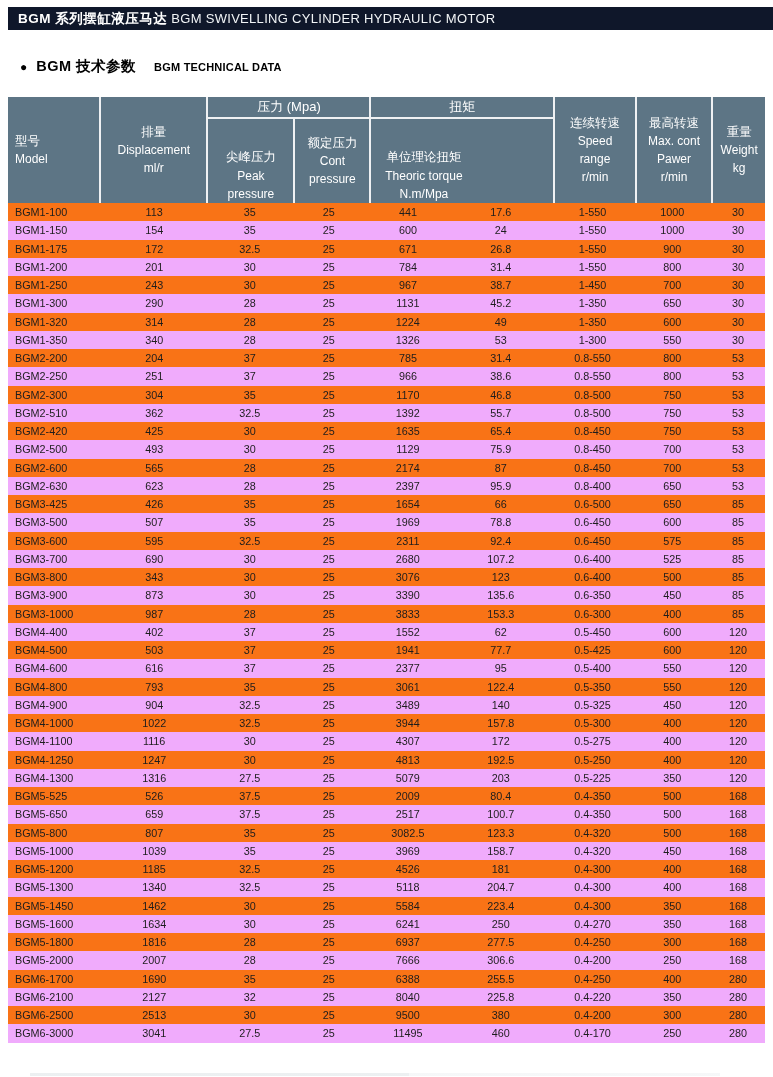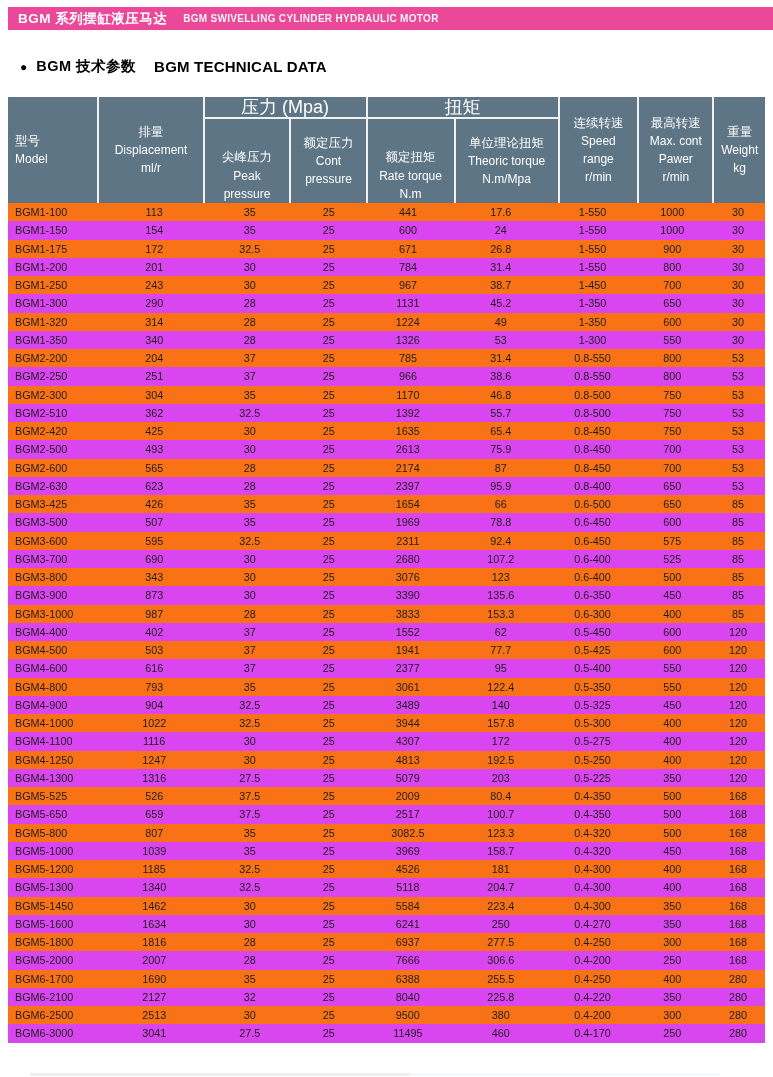--- a/index.html
+++ b/index.html
@@ -4,57 +4,57 @@
 <style>
   * { margin:0; padding:0; box-sizing:border-box; }
   body { background:#ffffff; }
   .page {
     position:relative; width:773px; height:1077px; background:#ffffff;
     font-family:"Liberation Sans","DejaVu Sans",sans-serif; overflow:hidden;
   }
   
   .banner {
     position:absolute; left:8px; top:7px; width:765px; height:23px;
-    background:#ec4899; display:flex; align-items:center; padding-left:10px;
+    background:#0f172a; display:flex; align-items:center; padding-left:10px;
   }
   .banner .zh { color:#ffffff; font-weight:bold; font-size:13.5px; letter-spacing:.5px; }
-  .banner .en { color:#f1f4f6; font-weight:bold; font-size:10px; margin-left:16px; letter-spacing:.3px; }
+  .banner .en { color:#f1f4f6; font-weight:normal; font-size:13px; margin-left:4px; letter-spacing:.3px; }
 
   
   .section-title { position:absolute; left:20px; top:57px; display:flex; align-items:center; color:#000; }
   .section-title .bullet { font-size:12px; margin-right:9px; }
   .section-title .zh { font-size:14.5px; font-weight:bold; letter-spacing:.5px; }
-  .section-title .en { font-size:15px; font-weight:bold; margin-left:18px; letter-spacing:.2px; }
+  .section-title .en { font-size:11px; font-weight:bold; margin-left:18px; letter-spacing:.2px; }
 
   
   .dtable { position:absolute; left:8px; top:97px; width:757px; }
   .thead { display:flex; background:#5d7585; color:#ffffff; height:106px; }
   .th {
     display:flex; flex-direction:column; justify-content:center; align-items:center;
     text-align:center; line-height:1.5; border-left:2px solid rgba(255,255,255,.9);
   }
   .th .zh  { font-size:12.5px; }
   .th .en  { font-size:12px; }
   .th.first { border-left:none; align-items:flex-start; padding-left:7px; text-align:left; }
   .group { display:flex; flex-direction:column; border-left:2px solid rgba(255,255,255,.9); }
   .group-label {
     height:22px; display:flex; align-items:center; justify-content:center;
-    border-bottom:2px solid rgba(255,255,255,.9); font-size:18px;
+    border-bottom:2px solid rgba(255,255,255,.9); font-size:13px;
   }
   .group .sub { display:flex; flex:1; }
   .group .sub .th:first-child { border-left:none;justify-content:flex-end; }
 
   
   .w0{width:95px} .w1{width:112px} .w2{width:86px} .w3{width:77px} .w4{width:87px}
   .w5{width:105px} .w6{width:85px} .w7{width:80px} .w8{width:56px}
   .gp{width:163px} .gt{width:192px}
 
   
   .tbody .tr { display:flex; height:18.26px; align-items:center; font-size:10.8px; color:#1d1d1d; background:#f97316; }
-  .tbody .tr.alt { background:#d946ef; }
+  .tbody .tr.alt { background:#f0abfc; }
   .td { text-align:center; }
   .td.c0 { text-align:left; padding-left:7px; }
 
   
   .cutoff {
     position:absolute; left:30px; top:1073px; width:690px; height:3px;
     background:linear-gradient(to right,#dde3e6 0 55%, #eef1f3 55% 100%);
     opacity:.55;
   }
 </style>
@@ -100,25 +100,20 @@
             <span class="zh">额定压力</span>
             <span class="en">Cont</span>
             <span class="en">pressure</span>
           </div>
         </div>
       </div>
 
       <div class="group gt">
         <div class="group-label">扭矩</div>
         <div class="sub">
-          <div class="th w4">
-            <span class="zh">额定扭矩</span>
-            <span class="en">Rate torque</span>
-            <span class="en">N.m</span>
-          </div>
           <div class="th w5">
             <span class="zh">单位理论扭矩</span>
             <span class="en">Theoric torque</span>
             <span class="en">N.m/Mpa</span>
           </div>
         </div>
       </div>
 
       <div class="th w6">
         <span class="zh">连续转速</span>
@@ -283,21 +278,21 @@
           <div class="td c5 w5">65.4</div>
           <div class="td c6 w6">0.8-450</div>
           <div class="td c7 w7">750</div>
           <div class="td c8 w8">53</div>
         </div>
         <div class="tr alt">
           <div class="td c0 w0">BGM2-500</div>
           <div class="td c1 w1">493</div>
           <div class="td c2 w2">30</div>
           <div class="td c3 w3">25</div>
-          <div class="td c4 w4">2613</div>
+          <div class="td c4 w4">1129</div>
           <div class="td c5 w5">75.9</div>
           <div class="td c6 w6">0.8-450</div>
           <div class="td c7 w7">700</div>
           <div class="td c8 w8">53</div>
         </div>
         <div class="tr">
           <div class="td c0 w0">BGM2-600</div>
           <div class="td c1 w1">565</div>
           <div class="td c2 w2">28</div>
           <div class="td c3 w3">25</div>

